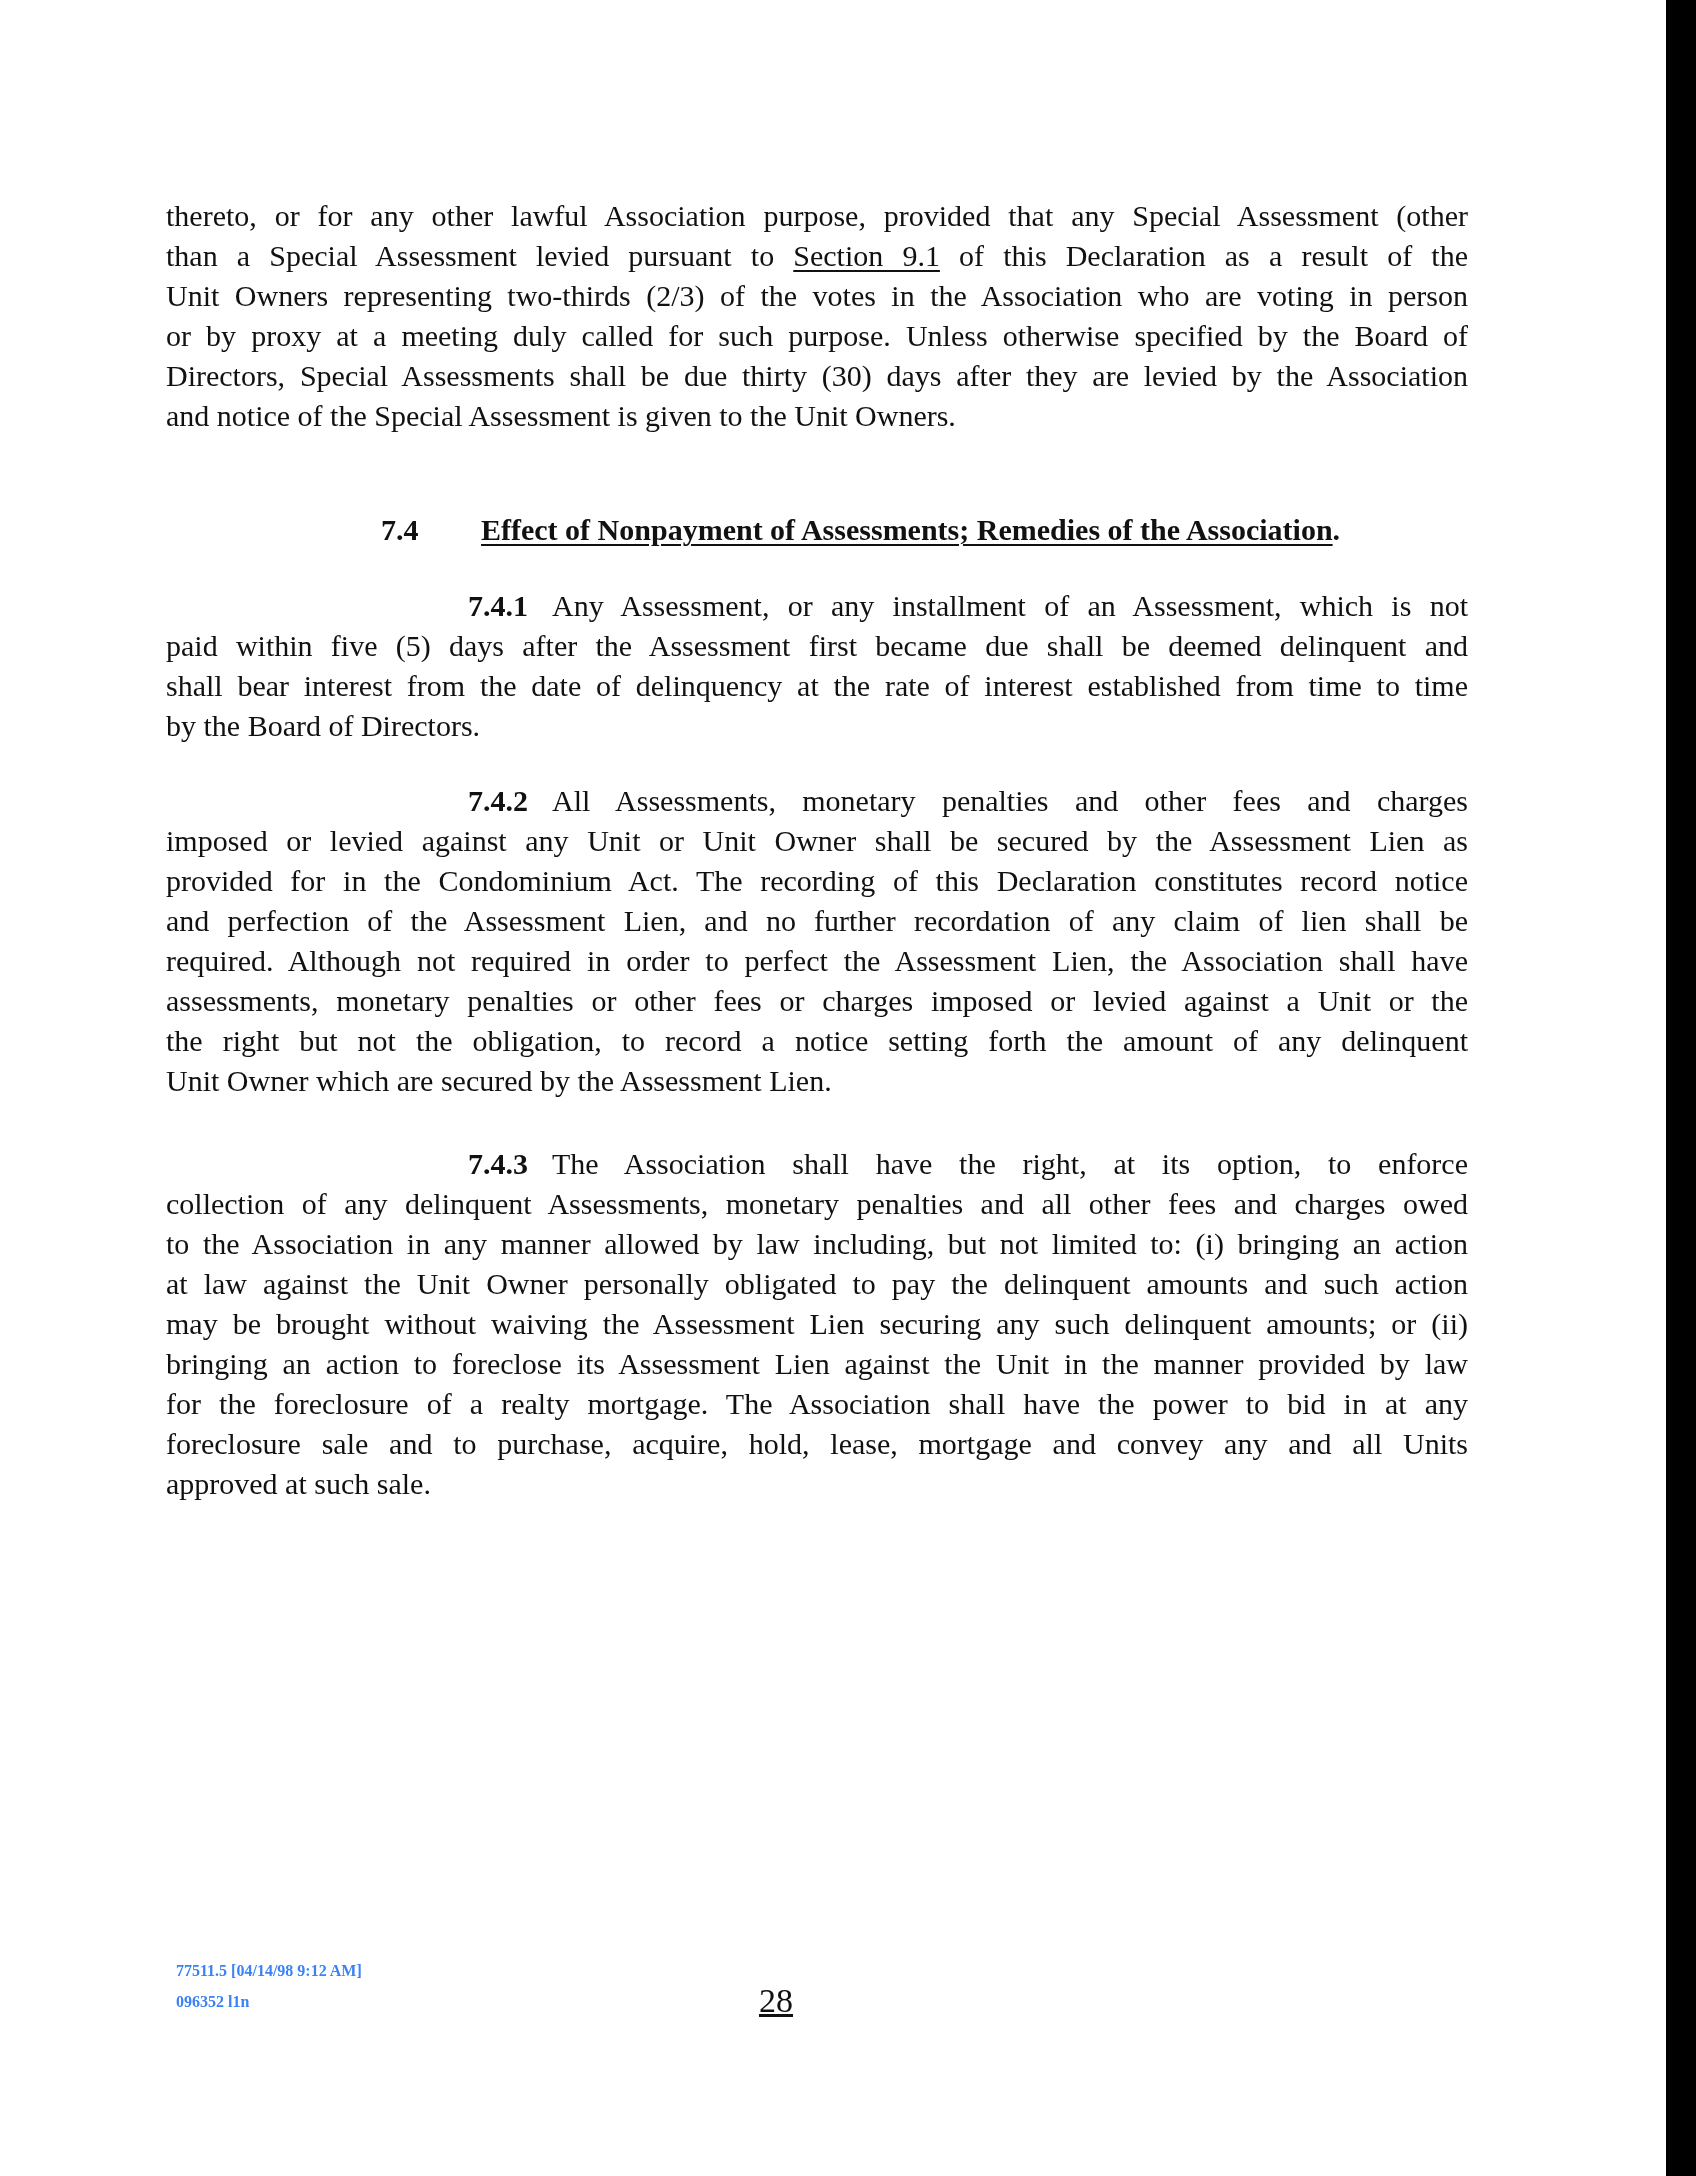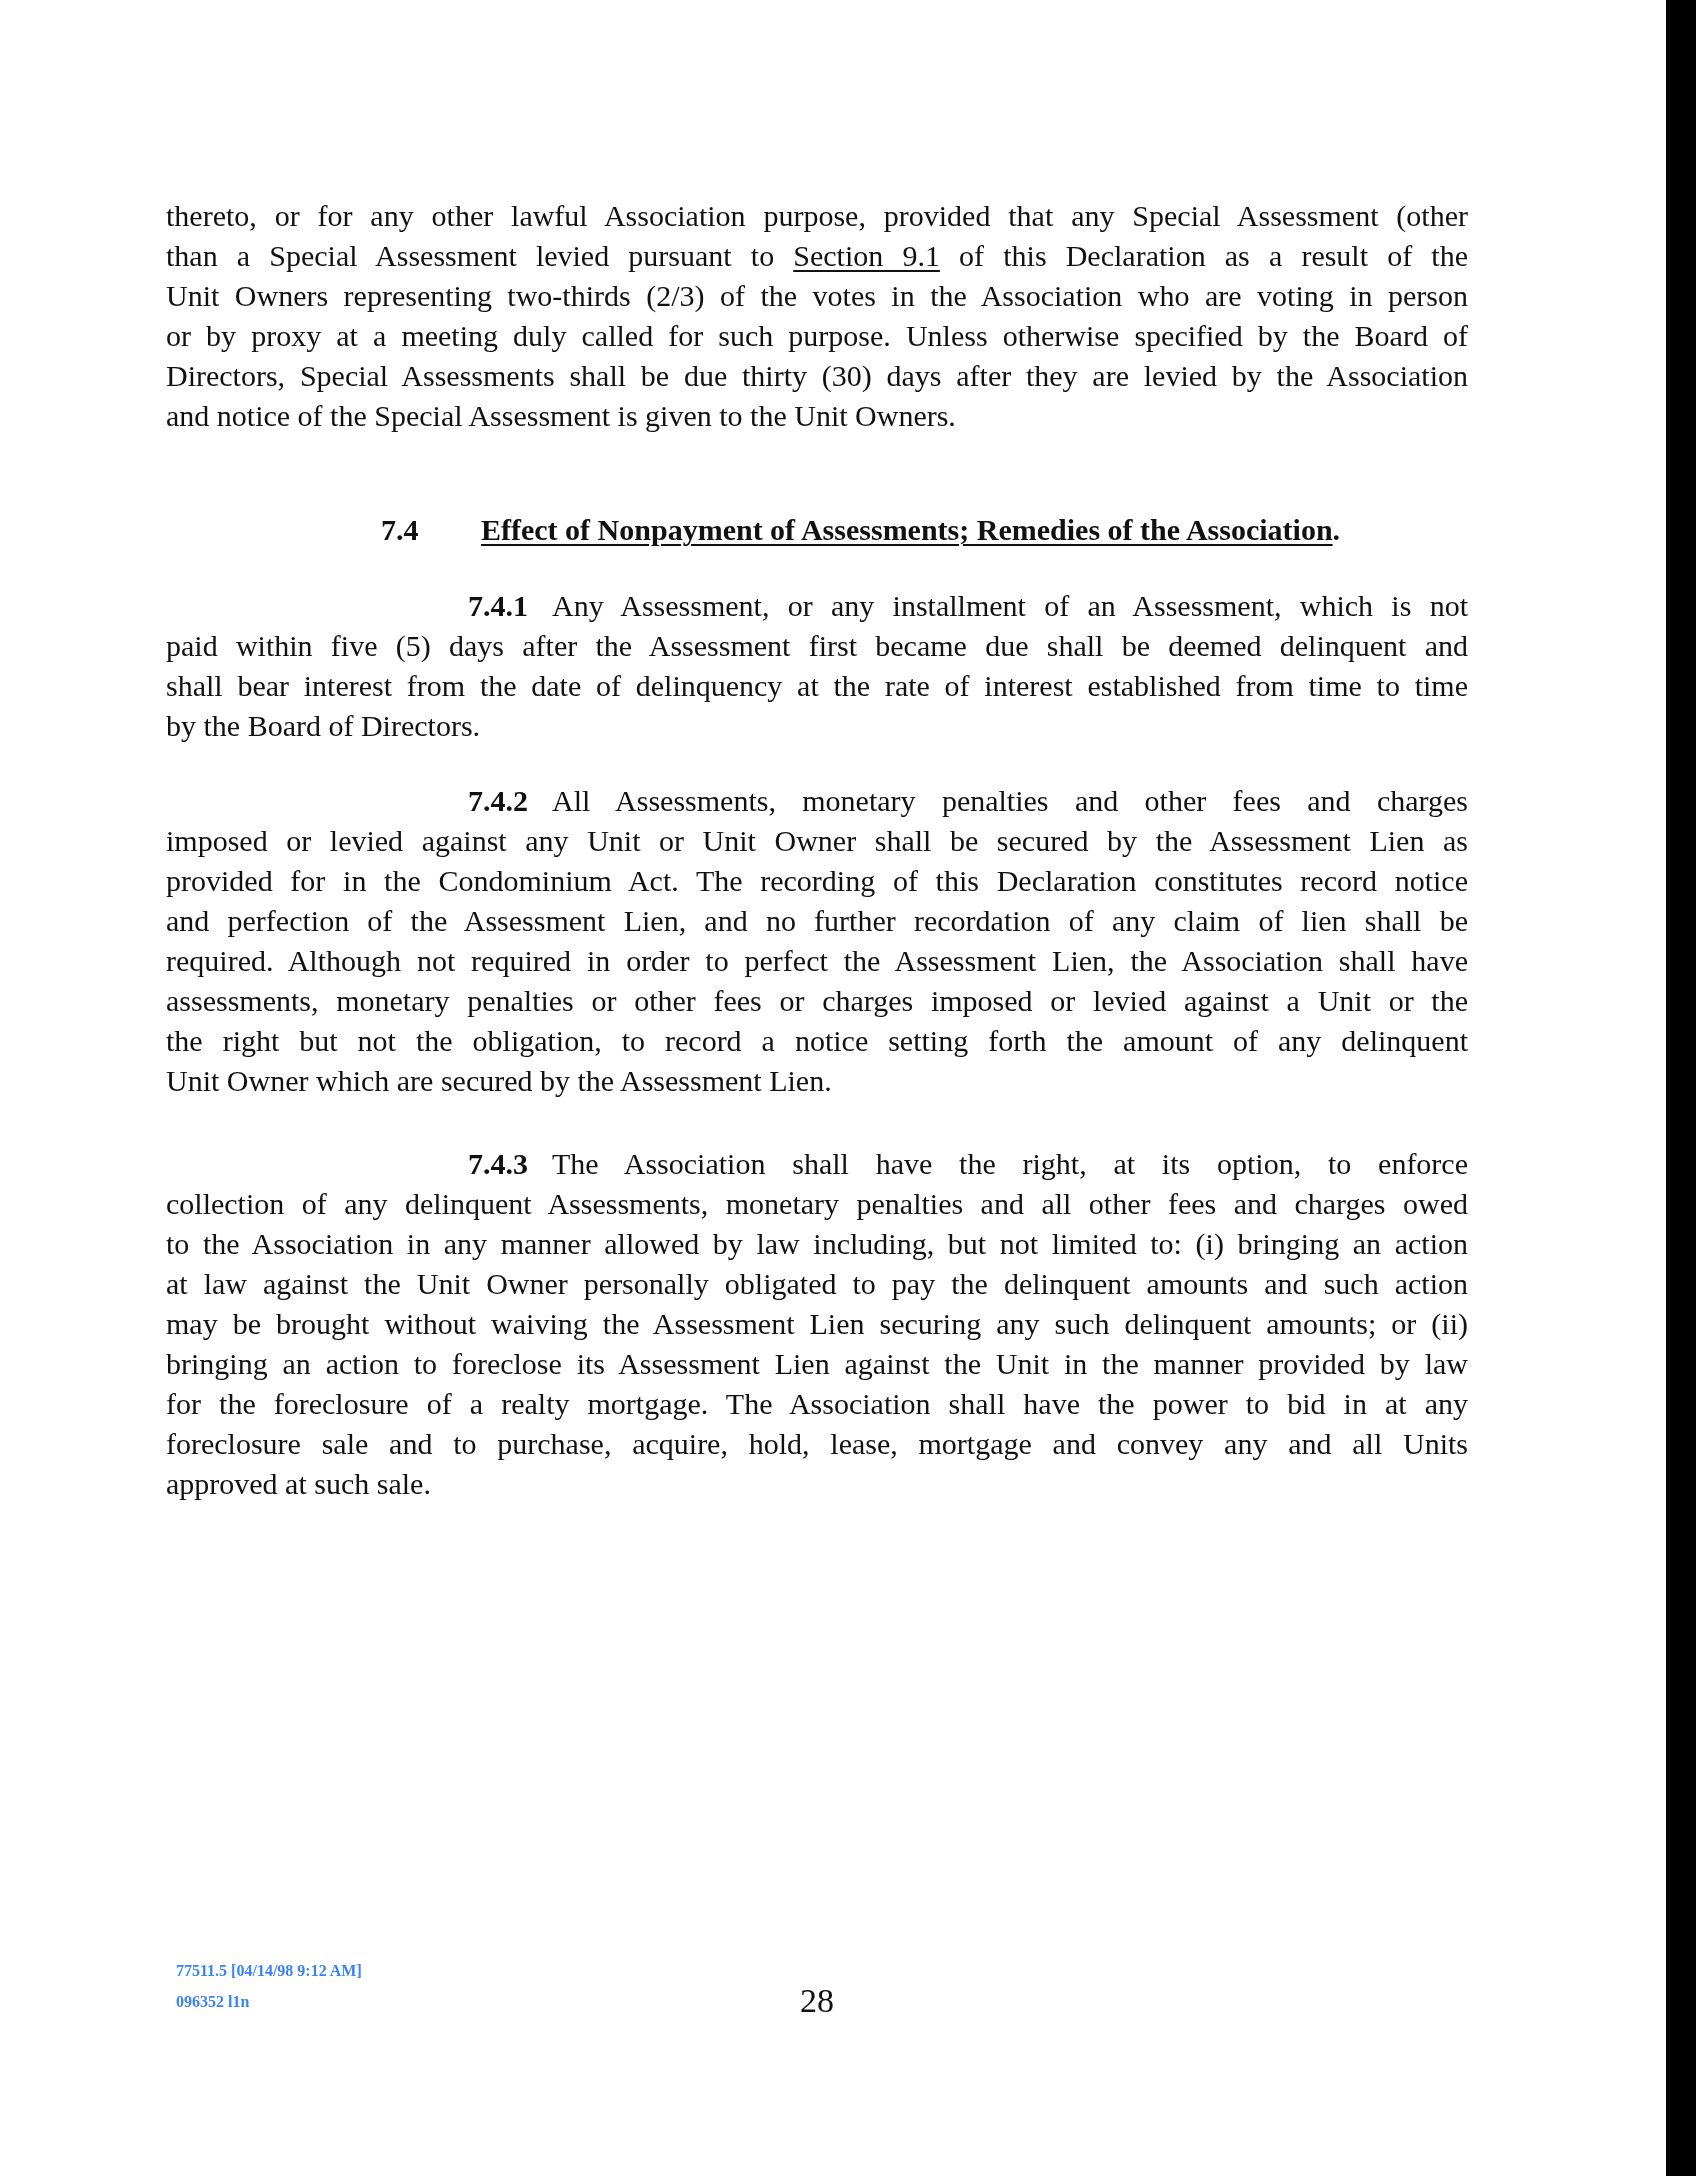--- a/index.html
+++ b/index.html
@@ -83,25 +83,26 @@
     position: absolute;
     left: 176px;
     font-size: 16px;
     line-height: 20px;
     font-weight: bold;
     white-space: nowrap;
     color: #3b82f6;
   }
   .page-number {
     position: absolute;
-    left: 800px;
+    left: 759px;
     top: 1983px;
     font-size: 34px;
     line-height: 36px;
     white-space: nowrap;
+    text-decoration: underline;
   }
 </style>
 </head>
 <body>
 
 <div class="page">
 
   <div class="block" style="top:196px;">
     <span class="line">thereto, or for any other lawful Association purpose, provided that any Special Assessment (other</span>
     <span class="line"><span>than a Special Assessment levied pursuant to </span><span class="u">Section 9.1</span><span> of this Declaration as a result of the</span></span>

